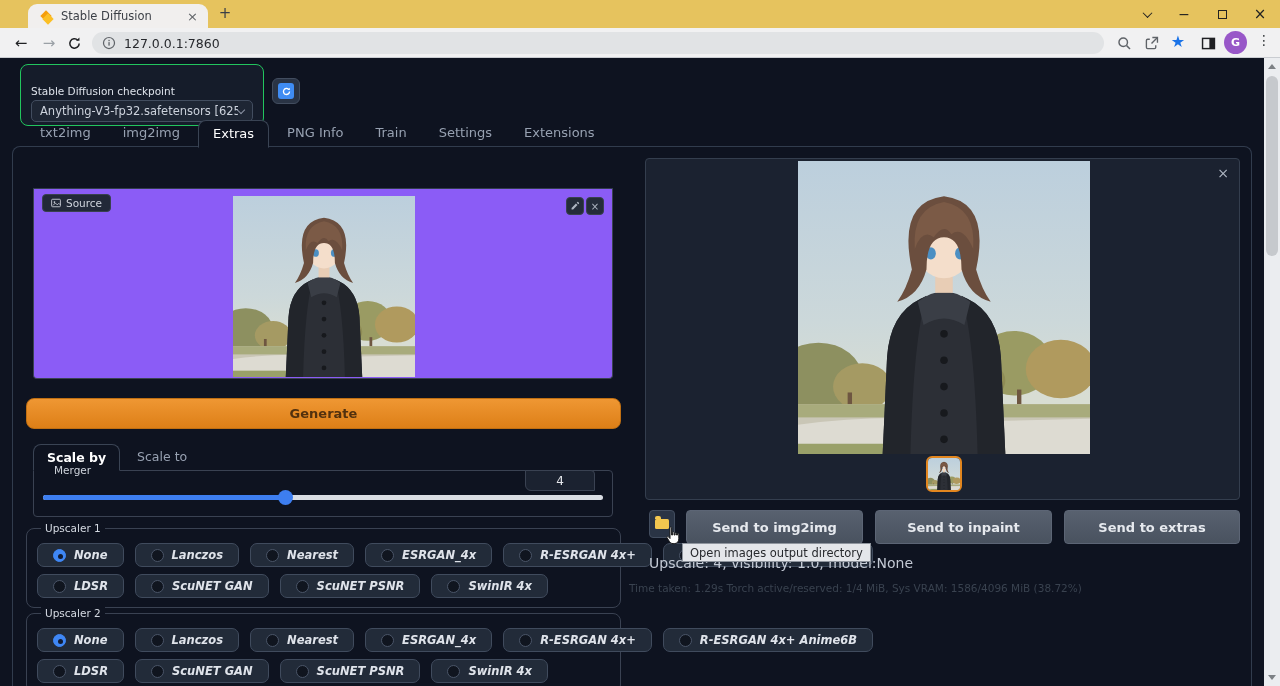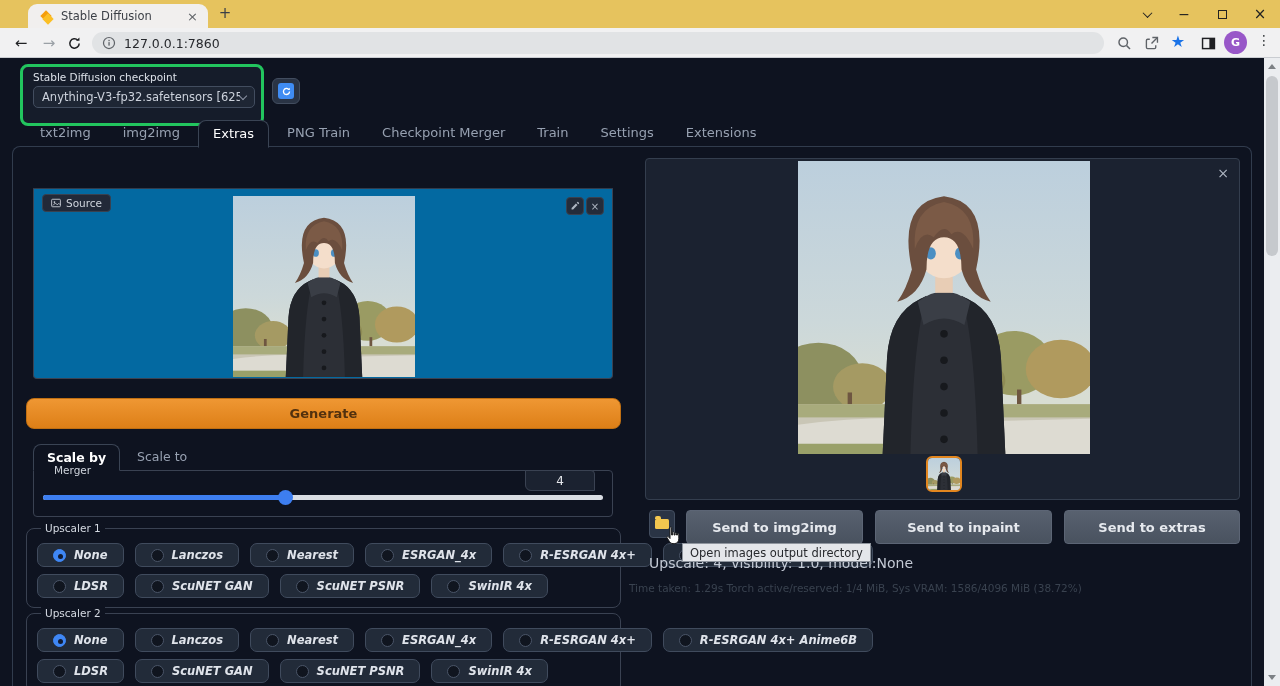--- a/index.html
+++ b/index.html
@@ -31,21 +31,21 @@
   .urltext{font-size:12.5px;color:#27292d;margin-left:8px;}
   .tbicon{position:absolute;top:7px;width:17px;height:17px;}
   .avatar{position:absolute;left:1224px;top:3px;width:23px;height:23px;border-radius:50%;background:#9857c8;
           color:#fff;font-size:11px;font-weight:bold;text-align:center;line-height:23px;}
   .kebab{position:absolute;left:1257px;top:4px;font-size:14px;color:#3c4043;}
 
   
   .page{position:absolute;left:0;top:58px;width:1264px;height:628px;background:#0e1320;color:#dfe3ea;}
 
   .ckpt-box{position:absolute;left:20px;top:6px;width:244px;height:62px;background:#151c2a;
-            border:3px solid #22c55e;border-radius:8px;padding:4px 10px;}
+            border:1px solid #22c55e;border-radius:8px;padding:20px 10px;}
   .ckpt-label{font-size:10.5px;color:#dde2ea;margin-bottom:3px;}
   .ckpt-dd{width:222px;height:22px;background:#1e2634;border:1px solid #424d5f;border-radius:5px;
            display:flex;align-items:center;padding:0 8px;}
   .ckpt-val{font-size:11.5px;color:#ccd2dc;flex:1;white-space:nowrap;overflow:hidden;}
   .dd-caret{width:6px;height:6px;border-right:1.6px solid #8b93a3;border-bottom:1.6px solid #8b93a3;
             transform:rotate(45deg);margin-top:-3px;}
   .refresh-btn{position:absolute;left:272px;top:20px;width:28px;height:26px;background:#2a3445;
                border:1px solid #424d5f;border-radius:6px;display:flex;align-items:center;justify-content:center;}
   .refresh-ic{width:16px;height:16px;background:#3f8cf3;border-radius:3px;display:flex;align-items:center;justify-content:center;}
 
@@ -58,21 +58,21 @@
                border:1px solid #313c4d;border-radius:8px;border-bottom:none;}
 
   
   .subtabs{position:absolute;left:33px;top:104px;display:flex;gap:4px;z-index:2;}
   .stab{padding:5px 13px;font-size:12.5px;color:#97a1b1;white-space:nowrap;}
   .stab.active{color:#fff;font-weight:bold;background:#0e1320;border:1px solid #3a4454;border-bottom:1px solid #0e1320;
                border-radius:8px 8px 0 0;margin-bottom:-1px;}
   .subtab-line{position:absolute;left:33px;top:130px;width:580px;height:1px;background:#313c4d;z-index:1;}
 
   
-  .source-panel{position:absolute;left:33px;top:131px;width:580px;height:190px;background:#0369a1;
+  .source-panel{position:absolute;left:33px;top:131px;width:580px;height:190px;background:#8b5cf6;
                 border:1px solid #3a4252;border-top:none;border-radius:0 0 4px 4px;}
   .source-chip{position:absolute;left:8px;top:5px;display:flex;align-items:center;gap:5px;background:#222938;
                border:1px solid #39414f;border-radius:4px;padding:2px 8px;}
   .source-chip span{font-size:10.5px;color:#cfd4dc;}
   .mini-btn{width:18px;height:18px;background:#242c3a;border:1px solid #39414f;border-radius:4px;
             display:flex;align-items:center;justify-content:center;color:#aeb6c2;font-size:10px;}
   .src-tools{position:absolute;right:8px;top:8px;display:flex;gap:2px;}
   .src-img{position:absolute;left:199px;top:7px;width:182px;height:181px;}
 
   .generate{position:absolute;left:26px;top:340px;width:595px;height:31px;border-radius:8px;
@@ -246,22 +246,21 @@
           <path d="M15.5 10a5.5 5.5 0 1 1-1.6-3.9" fill="none" stroke="#fff" stroke-width="2.4"></path>
           <path d="M16 3v4.4h-4.4z" fill="#fff"></path>
         </svg>
       </span>
     </div>
 
     <div class="maintabs">
       <div class="mtab">txt2img</div>
       <div class="mtab">img2img</div>
       <div class="mtab active">Extras</div>
-      <div class="mtab">PNG Train</div>
-      <div class="mtab">Checkpoint Merger</div>
+      <div class="mtab">PNG Info</div>
       <div class="mtab">Train</div>
       <div class="mtab">Settings</div>
       <div class="mtab">Extensions</div>
     </div>
 
     <div class="content-box"></div>
 
     <div class="subtab-line"></div>
 
     <div class="source-panel">

